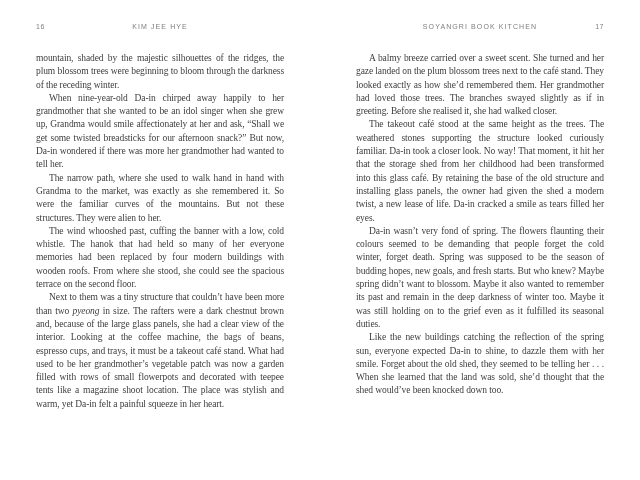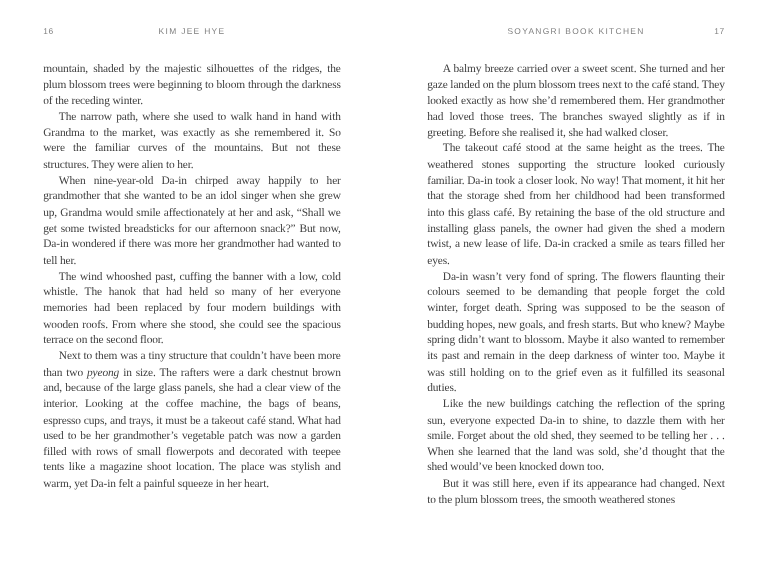--- a/index.html
+++ b/index.html
@@ -55,34 +55,33 @@
 
 <div class="spread">
 
   <div class="page">
     <div class="page-header">
       <span class="page-number outer-left">16</span>
       <span>KIM JEE HYE</span>
     </div>
     <div class="body-text" id="left-body">
         <p><span>mountain, shaded by the majestic silhouettes of the ridges, the plum blossom trees were beginning to bloom through the darkness of the receding winter.</span></p>
+        <p class="indent"><span>When nine-year-old Da-in chirped away happily to her grandmother that she wanted to be an idol singer when she grew up, Grandma would smile affectionately at her and ask, “Shall we get some twisted breadsticks for our afternoon snack?” But now, Da-in wondered if there was more her grandmother had wanted to tell her.</span></p>
         <p class="indent"><span>The narrow path, where she used to walk hand in hand with Grandma to the market, was exactly as she remembered it. So were the familiar curves of the mountains. But not these structures. They were alien to her.</span></p>
-        <p class="indent"><span>When nine-year-old Da-in chirped away happily to her grandmother that she wanted to be an idol singer when she grew up, Grandma would smile affectionately at her and ask, “Shall we get some twisted breadsticks for our afternoon snack?” But now, Da-in wondered if there was more her grandmother had wanted to tell her.</span></p>
         <p class="indent"><span>The wind whooshed past, cuffing the banner with a low, cold whistle. The hanok that had held so many of her everyone memories had been replaced by four modern buildings with wooden roofs. From where she stood, she could see the spacious terrace on the second floor.</span></p>
         <p class="indent"><span>Next to them was a tiny structure that couldn’t have been more than two </span><i>pyeong</i><span> in size. The rafters were a dark chestnut brown and, because of the large glass panels, she had a clear view of the interior. Looking at the coffee machine, the bags of beans, espresso cups, and trays, it must be a takeout café stand. What had used to be her grandmother’s vegetable patch was now a garden filled with rows of small flowerpots and decorated with teepee tents like a magazine shoot location. The place was stylish and warm, yet Da-in felt a painful squeeze in her heart.</span></p>
       </div>
   </div>
 
   <div class="page">
     <div class="page-header">
       <span>SOYANGRI BOOK KITCHEN</span>
       <span class="page-number outer-right">17</span>
     </div>
     <div class="body-text" id="right-body">
         <p class="indent"><span>A balmy breeze carried over a sweet scent. She turned and her gaze landed on the plum blossom trees next to the café stand. They looked exactly as how she’d remembered them. Her grandmother had loved those trees. The branches swayed slightly as if in greeting. Before she realised it, she had walked closer.</span></p>
         <p class="indent"><span>The takeout café stood at the same height as the trees. The weathered stones supporting the structure looked curiously familiar. Da-in took a closer look. No way! That moment, it hit her that the storage shed from her childhood had been transformed into this glass café. By retaining the base of the old structure and installing glass panels, the owner had given the shed a modern twist, a new lease of life. Da-in cracked a smile as tears filled her eyes.</span></p>
         <p class="indent"><span>Da-in wasn’t very fond of spring. The flowers flaunting their colours seemed to be demanding that people forget the cold winter, forget death. Spring was supposed to be the season of budding hopes, new goals, and fresh starts. But who knew? Maybe spring didn’t want to blossom. Maybe it also wanted to remember its past and remain in the deep darkness of winter too. Maybe it was still holding on to the grief even as it fulfilled its seasonal duties.</span></p>
         <p class="indent"><span>Like the new buildings catching the reflection of the spring sun, everyone expected Da-in to shine, to dazzle them with her smile. Forget about the old shed, they seemed to be telling her . . . When she learned that the land was sold, she’d thought that the shed would’ve been knocked down too.</span></p>
-        <p class="indent"><span>But it was still here, even if its appearance had changed. Next to the plum blossom trees, the smooth weathered stones</span></p>
       </div>
   </div>
 
 </div>
 
 </body></html>

